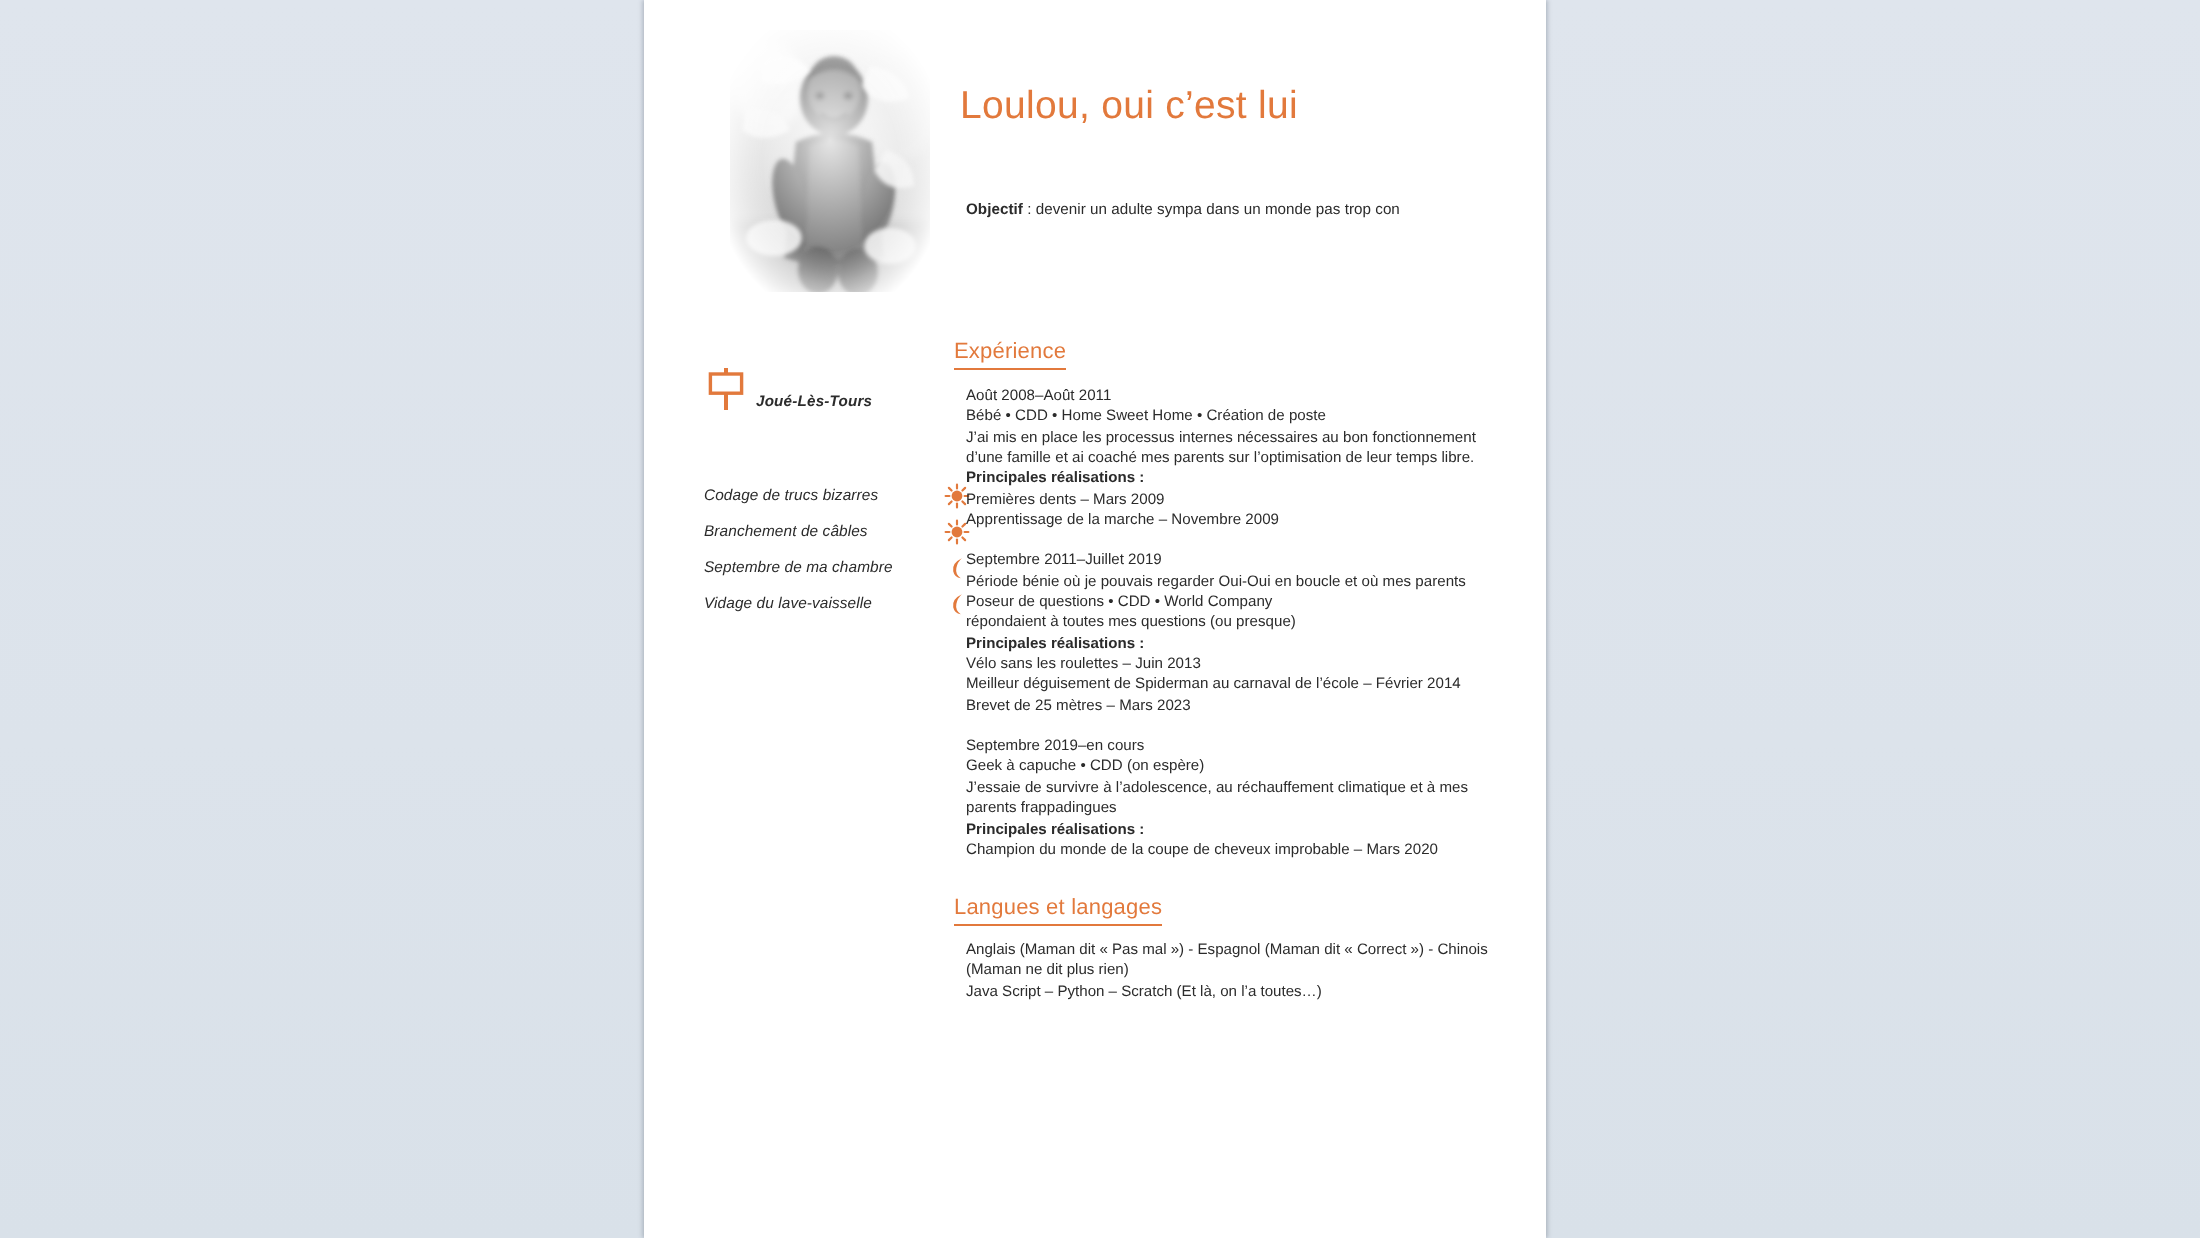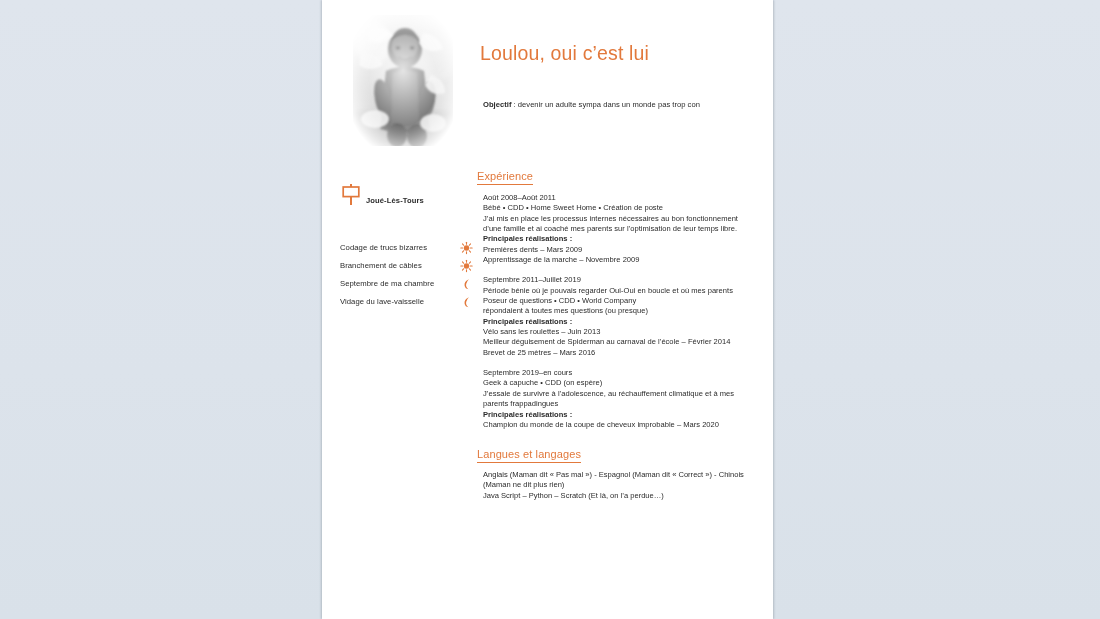--- a/index.html
+++ b/index.html
@@ -28,24 +28,25 @@
     top: 0;
     width: 451px;
     height: 619px;
     background: #ffffff;
     box-shadow: -1px 0 2px rgba(90,100,115,.28), 1px 0 2px rgba(90,100,115,.28);
   }
 
   
   .left-col {
     position: absolute;
-    left: 8px;
+    left: 20px;
     top: 0;
     width: 145px;
     height: 472px;
+    font-style: italic;
   }
 
   .photo-wrap {
     position: absolute;
     left: 23px;
     top: 15px;
     width: 100px;
     height: 131px;
   }
   .photo {
@@ -325,38 +326,38 @@
         </div>
 
         <div class="job">
           <p>Septembre 2011–Juillet 2019</p>
           <p>Période bénie où je pouvais regarder Oui-Oui en boucle et où mes parents</p>
           <p>Poseur de questions • CDD • World Company</p>
           <p>répondaient à toutes mes questions (ou presque)</p>
           <p class="bold">Principales réalisations :</p>
           <p>Vélo sans les roulettes – Juin 2013</p>
           <p>Meilleur déguisement de Spiderman au carnaval de l’école – Février 2014</p>
-          <p>Brevet de 25 mètres – Mars 2016</p>
+          <p>Brevet de 25 mètres – Mars 2023</p>
         </div>
 
         <div class="job">
           <p>Septembre 2019–en cours</p>
           <p>Geek à capuche • CDD (on espère)</p>
           <p>J’essaie de survivre à l’adolescence, au réchauffement climatique et à mes</p>
           <p>parents frappadingues</p>
           <p class="bold">Principales réalisations :</p>
           <p>Champion du monde de la coupe de cheveux improbable – Mars 2020</p>
         </div>
 
       </div>
     </div>
 
     <div class="section" style="top:444px;">
       <div class="section-heading">Langues et langages</div>
       <div class="lang-body">
         <p>Anglais (Maman dit « Pas mal ») - Espagnol (Maman dit « Correct ») - Chinois</p>
         <p>(Maman ne dit plus rien)</p>
-        <p>Java Script – Python – Scratch (Et là, on l’a perdue…)</p>
+        <p>Java Script – Python – Scratch (Et là, on l’a toutes…)</p>
       </div>
     </div>
 
   </div>
 </div>
 
 </body></html>

